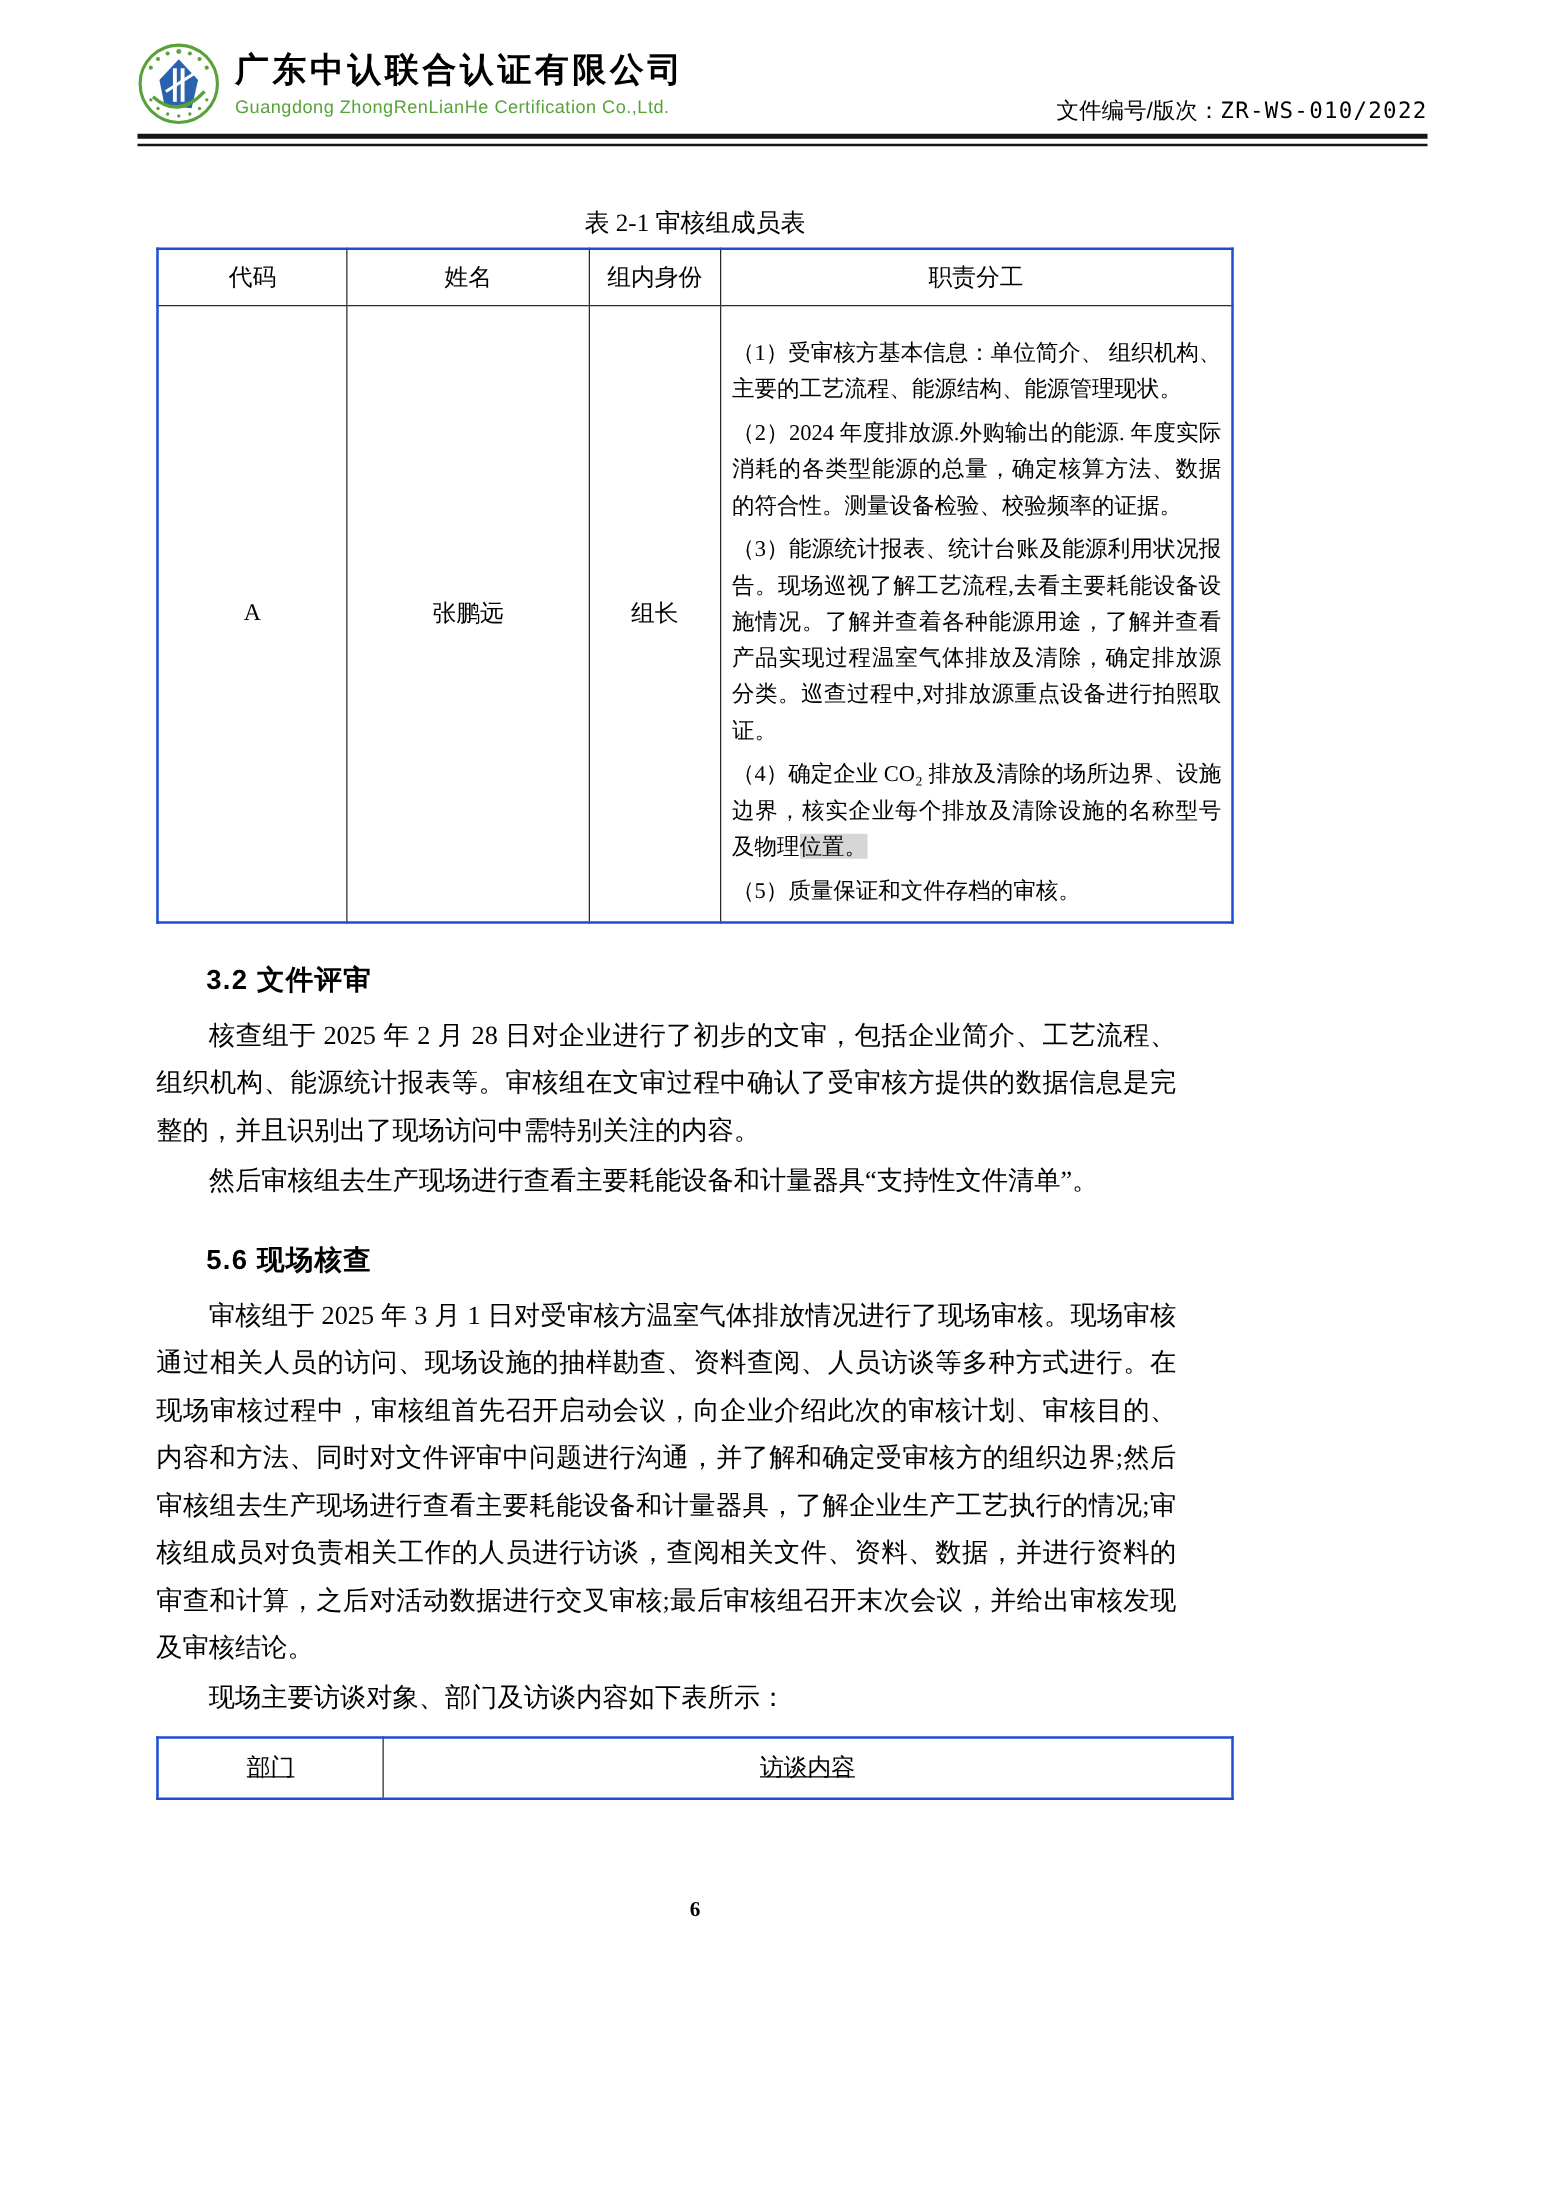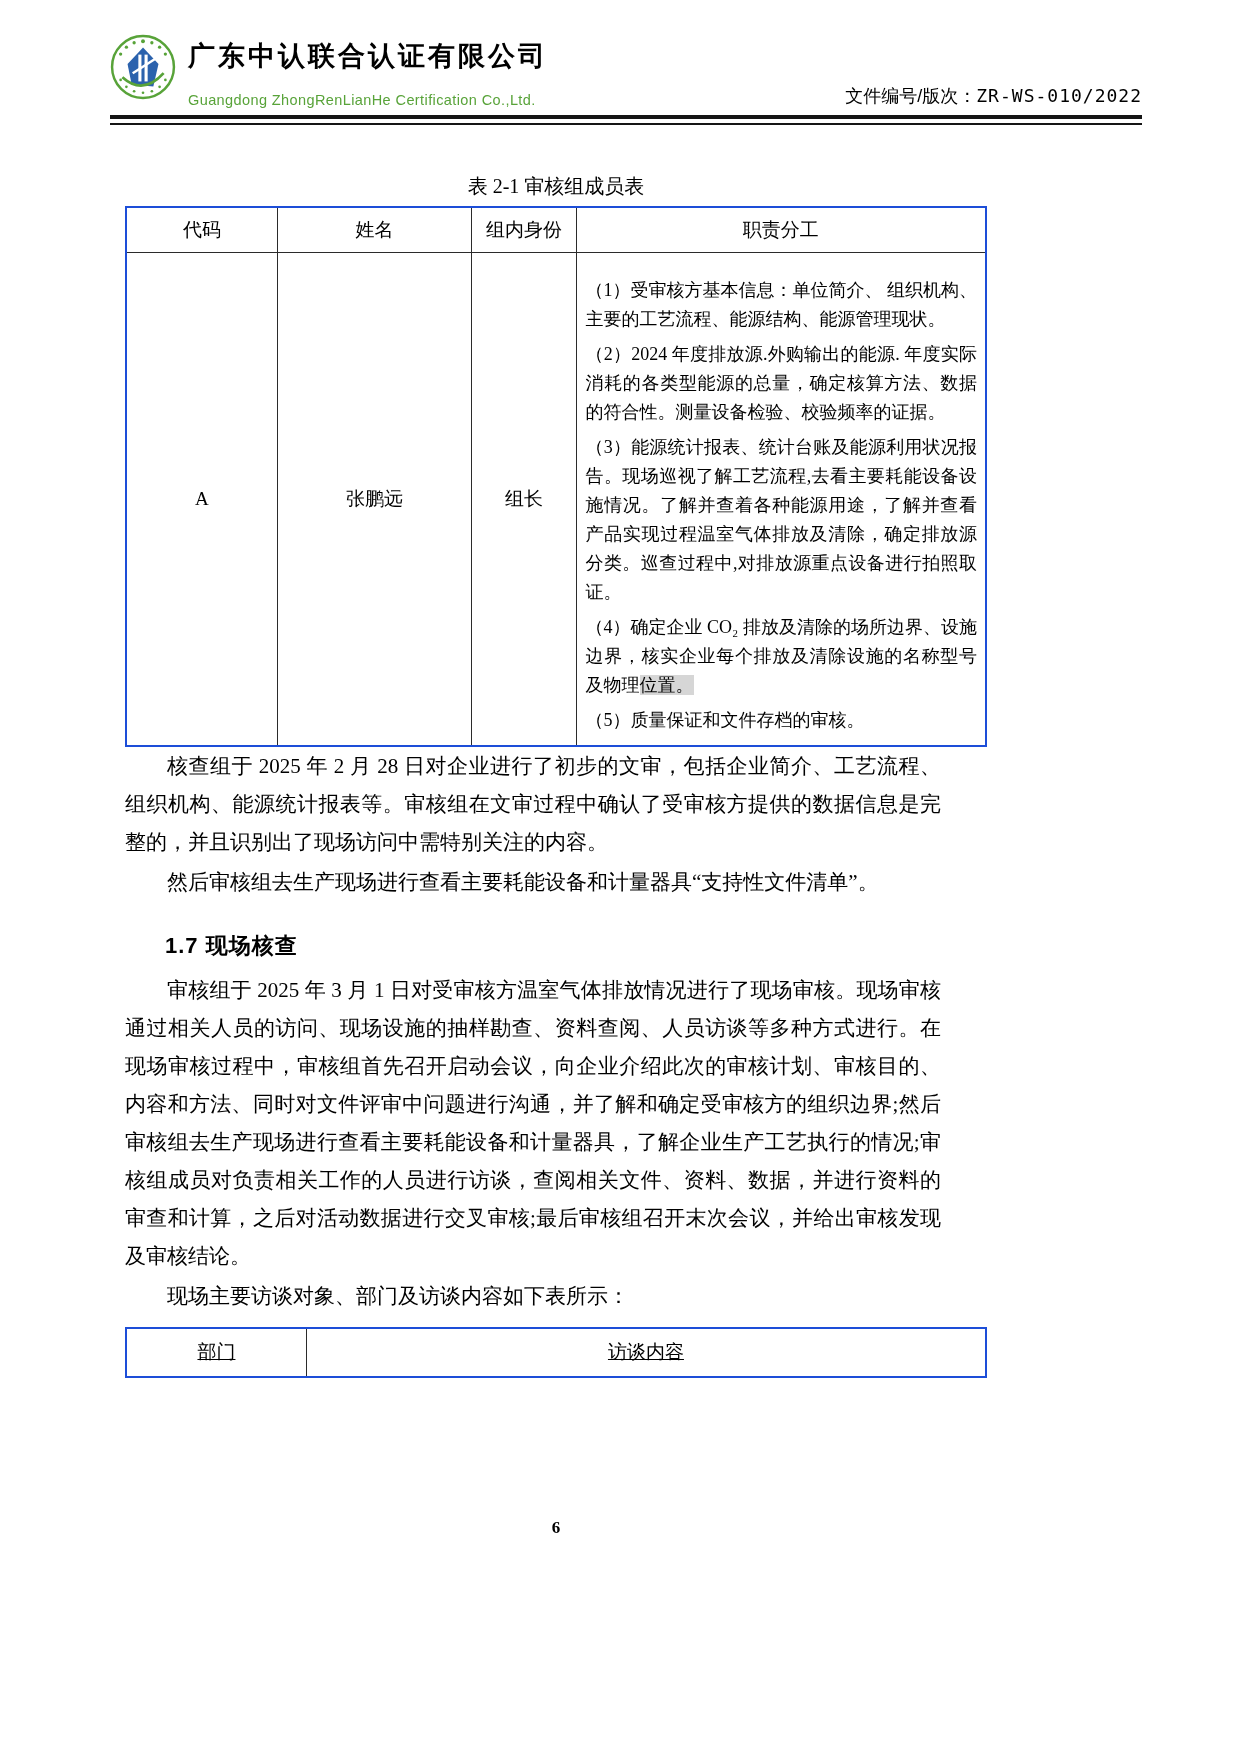--- a/index.html
+++ b/index.html
@@ -14,21 +14,21 @@
   
   .header { width:1032px; margin-left:110px; }
   .brand { display:flex; align-items:flex-start; gap:12px; }
   .logo { width:66px; height:66px; flex:0 0 auto; }
   .company-zh {
     font-family:"Liberation Sans","DejaVu Sans",sans-serif;
     font-weight:bold; font-size:27px; letter-spacing:3px; margin-top:4px;
   }
   .company-en {
     font-family:"Liberation Sans","DejaVu Sans",sans-serif;
-    font-size:14.5px; color:var(--brand-green,#58a339); margin-top:18px; letter-spacing:0.4px;
+    font-size:14.5px; color:var(--brand-green,#58a339); margin-top:4px; letter-spacing:0.4px;
   }
   .doc-no {
     text-align:right; font-size:18px; margin-top:-24px;
     font-family:"Liberation Sans","DejaVu Sans",sans-serif;
   }
   .doc-no .val { font-family:"DejaVu Sans Mono",monospace; letter-spacing:1px; }
   .rule { margin-top:7px; height:10px; border-top:4px solid #151515; border-bottom:2.5px solid #151515; }
 
   
   .content { width:862px; margin-left:125px; }
@@ -145,24 +145,25 @@
             <p class="duty">（1）受审核方基本信息：单位简介、 组织机构、主要的工艺流程、能源结构、能源管理现状。</p>
             <p class="duty">（2）2024 年度排放源.外购输出的能源. 年度实际消耗的各类型能源的总量，确定核算方法、数据的符合性。测量设备检验、校验频率的证据。</p>
             <p class="duty">（3）能源统计报表、统计台账及能源利用状况报告。现场巡视了解工艺流程,去看主要耗能设备设施情况。了解并查着各种能源用途，了解并查看产品实现过程温室气体排放及清除，确定排放源分类。巡查过程中,对排放源重点设备进行拍照取证。</p>
             <p class="duty"><span>（4）确定企业 CO₂ 排放及清除的场所边界、设施边界，核实企业每个排放及清除设施的名称型号及物理</span><span class="hl">位置。</span></p>
             <p class="duty">（5）质量保证和文件存档的审核。</p>
           </td>
         </tr>
       </tbody>
     </table>
 
+    <h2 class="section-h">3.2 文件评审</h2>
     <p class="body-p">核查组于 2025 年 2 月 28 日对企业进行了初步的文审，包括企业简介、工艺流程、组织机构、能源统计报表等。审核组在文审过程中确认了受审核方提供的数据信息是完整的，并且识别出了现场访问中需特别关注的内容。</p>
     <p class="body-p tight">然后审核组去生产现场进行查看主要耗能设备和计量器具“支持性文件清单”。</p>
 
-    <h2 class="section-h">1.7 现场核查</h2>
+    <h2 class="section-h">5.6 现场核查</h2>
     <p class="body-p">审核组于 2025 年 3 月 1 日对受审核方温室气体排放情况进行了现场审核。现场审核通过相关人员的访问、现场设施的抽样勘查、资料查阅、人员访谈等多种方式进行。在现场审核过程中，审核组首先召开启动会议，向企业介绍此次的审核计划、审核目的、内容和方法、同时对文件评审中问题进行沟通，并了解和确定受审核方的组织边界;然后审核组去生产现场进行查看主要耗能设备和计量器具，了解企业生产工艺执行的情况;审核组成员对负责相关工作的人员进行访谈，查阅相关文件、资料、数据，并进行资料的审查和计算，之后对活动数据进行交叉审核;最后审核组召开末次会议，并给出审核发现及审核结论。</p>
     <p class="body-p tight">现场主要访谈对象、部门及访谈内容如下表所示：</p>
 
     <table class="interview-table">
       <colgroup>
         <col style="width:180px">
           <col style="width:678px">
       </colgroup>
       <thead>
         <tr>

